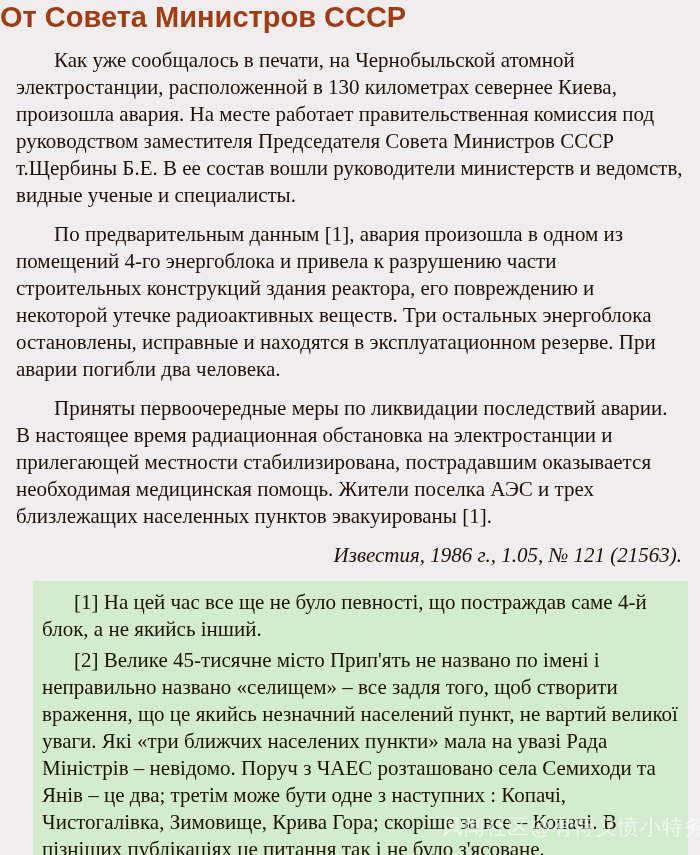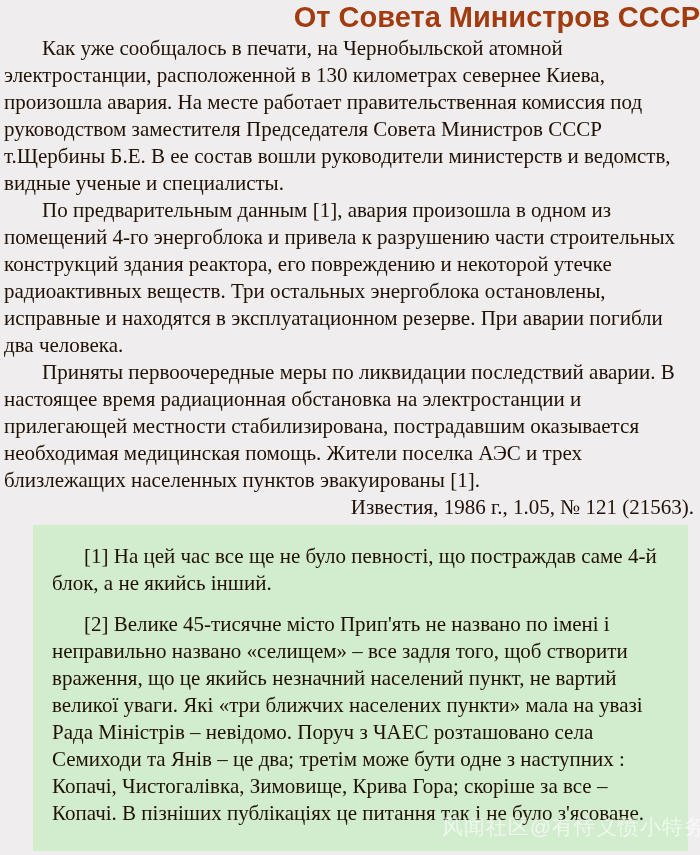--- a/index.html
+++ b/index.html
@@ -15,55 +15,56 @@
   .page {
     position: relative;
     width: 700px;
     height: 855px;
     overflow: hidden;
     background: #efedee;
   }
   .title {
     margin: 0;
     padding: 1px 0 0 0;
-    text-align: right;
+    text-align: left;
     font-family: "Liberation Sans", sans-serif;
     font-weight: bold;
     font-size: 29px;
     line-height: 32px;
     color: #a33b10;
   }
   .article {
     padding: 2px 3px 0 4px;
     font-size: 21px;
     line-height: 27px;
     color: #1f1105;
   }
   .article p {
-    margin: 0;
+    margin: 12px;
     text-indent: 38px;
   }
   .source-line {
     margin: 0;
     text-align: right;
     font-size: 21px;
     line-height: 27px;
     color: #1f1105;
     padding-right: 3px;
+    font-style: italic;
   }
   .notes {
     margin: 4px 12px 0 33px;
     background: #d2ecce;
     padding: 4px 6px 10px 5px;
     font-size: 21px;
     line-height: 27px;
     color: #1f1105;
   }
   .notes p {
-    margin: 14px;
+    margin: 4px;
     text-indent: 32px;
   }
   .watermark {
     position: absolute;
     bottom: 14px;
     right: -6px;
     font-family: "Liberation Sans", sans-serif;
     font-size: 21px;
     letter-spacing: 1px;
     color: rgba(255, 255, 255, 0.62);

